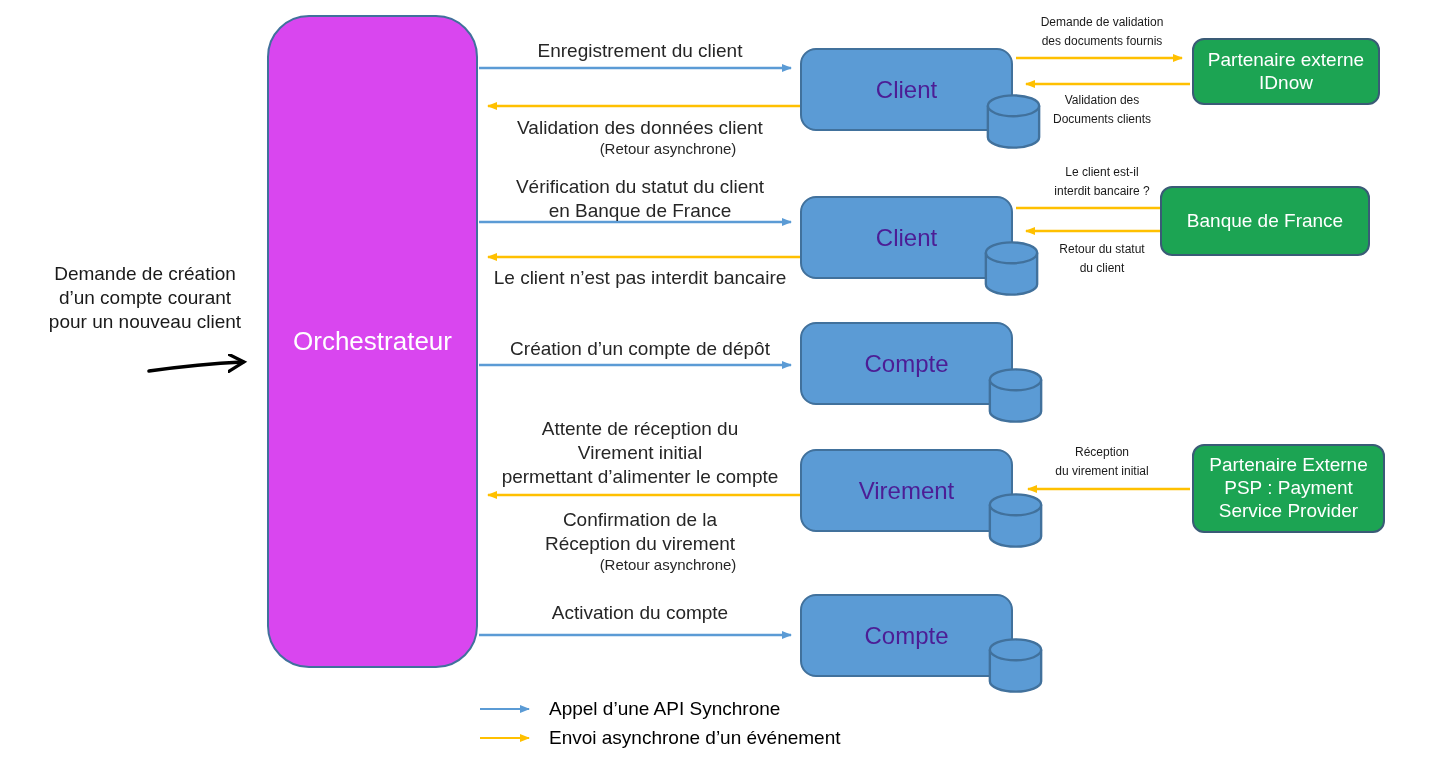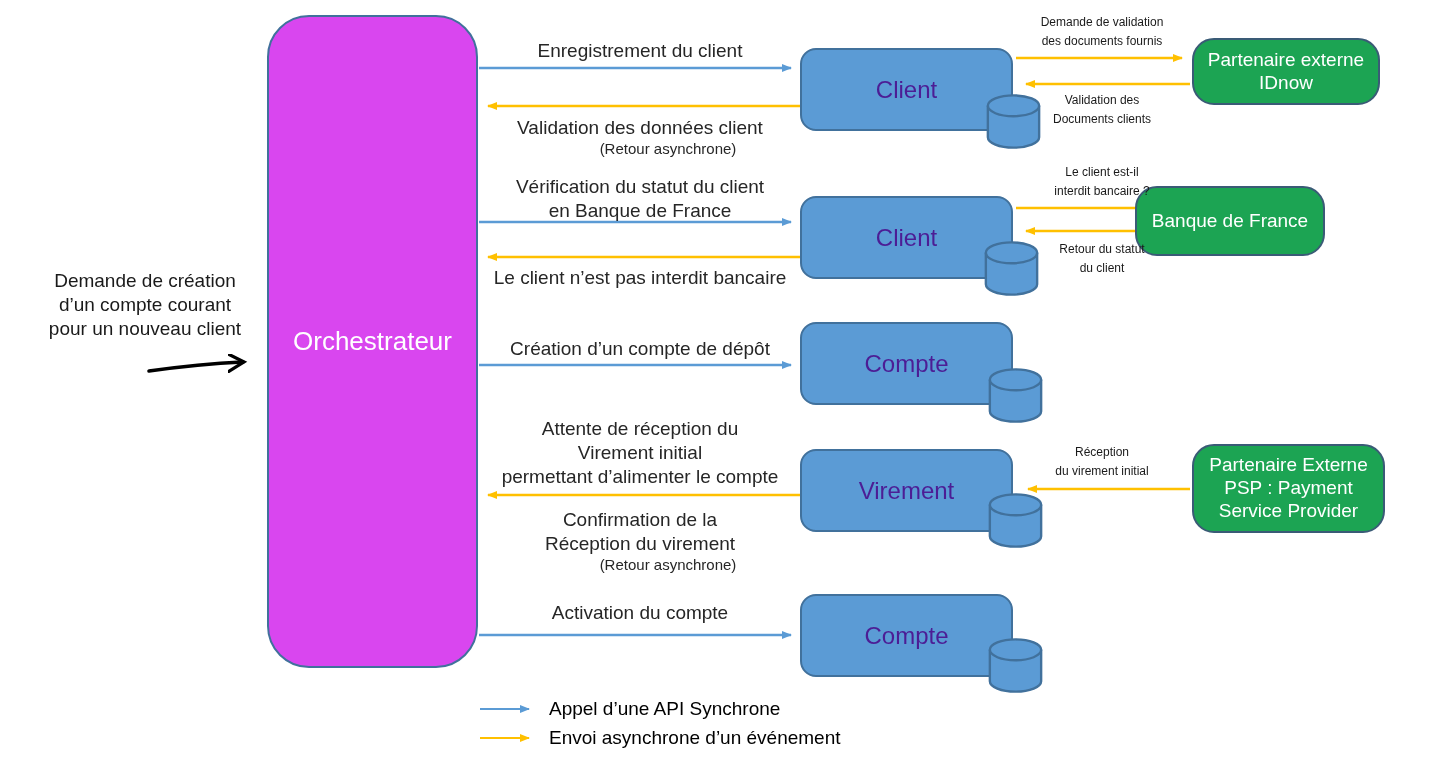--- a/index.html
+++ b/index.html
@@ -17,41 +17,41 @@
 
   .svc {
     position: absolute; left: 800px; width: 213px; height: 83px;
     background: #5B9BD5; border: 2px solid #41719C; border-radius: 16px;
     display: flex; align-items: center; justify-content: center;
     color: #4c1d95; font-size: 24px;
   }
   .cyl { position: absolute; width: 57px; height: 60px; }
 
   .partner {
-    position: absolute; background: #1CA453; border: 2.5px solid #3A5B76; border-radius: 22px;
+    position: absolute; background: #1CA453; border: 2.5px solid #3A5B76; border-radius: 12px;
     display: flex; align-items: center; justify-content: center; text-align: center;
     color: #ffffff; font-size: 19px; line-height: 1.2;
   }
   .p1 { left: 1192px; top: 38px; width: 188px; height: 67px; }
-  .p2 { left: 1135px; top: 186px; width: 190px; height: 70px; }
+  .p2 { left: 1160px; top: 186px; width: 210px; height: 70px; }
   .p3 { left: 1192px; top: 444px; width: 193px; height: 89px; }
 
   .msg {
     position: absolute; left: 478px; width: 324px; text-align: center;
     color: #262626; font-size: 19px; line-height: 24px;
   }
   .msg.small { font-size: 15px; line-height: 18px; margin-left: 28px; }
 
   .rmsg {
     position: absolute; left: 1010px; width: 184px; text-align: center;
     color: #1a1a1a; font-size: 12px; line-height: 19px;
   }
 
   .note-text {
-    position: absolute; left: 25px; top: 269px; width: 240px; text-align: center;
+    position: absolute; left: 25px; top: 262px; width: 240px; text-align: center;
     color: #1a1a1a; font-size: 19px; line-height: 24px;
   }
 
   .legend-label { position: absolute; left: 549px; color: #000000; font-size: 19px; }
   .lg1 { top: 698px; }
   .lg2 { top: 727px; }
 </style>
 </head>
 <body>
 

